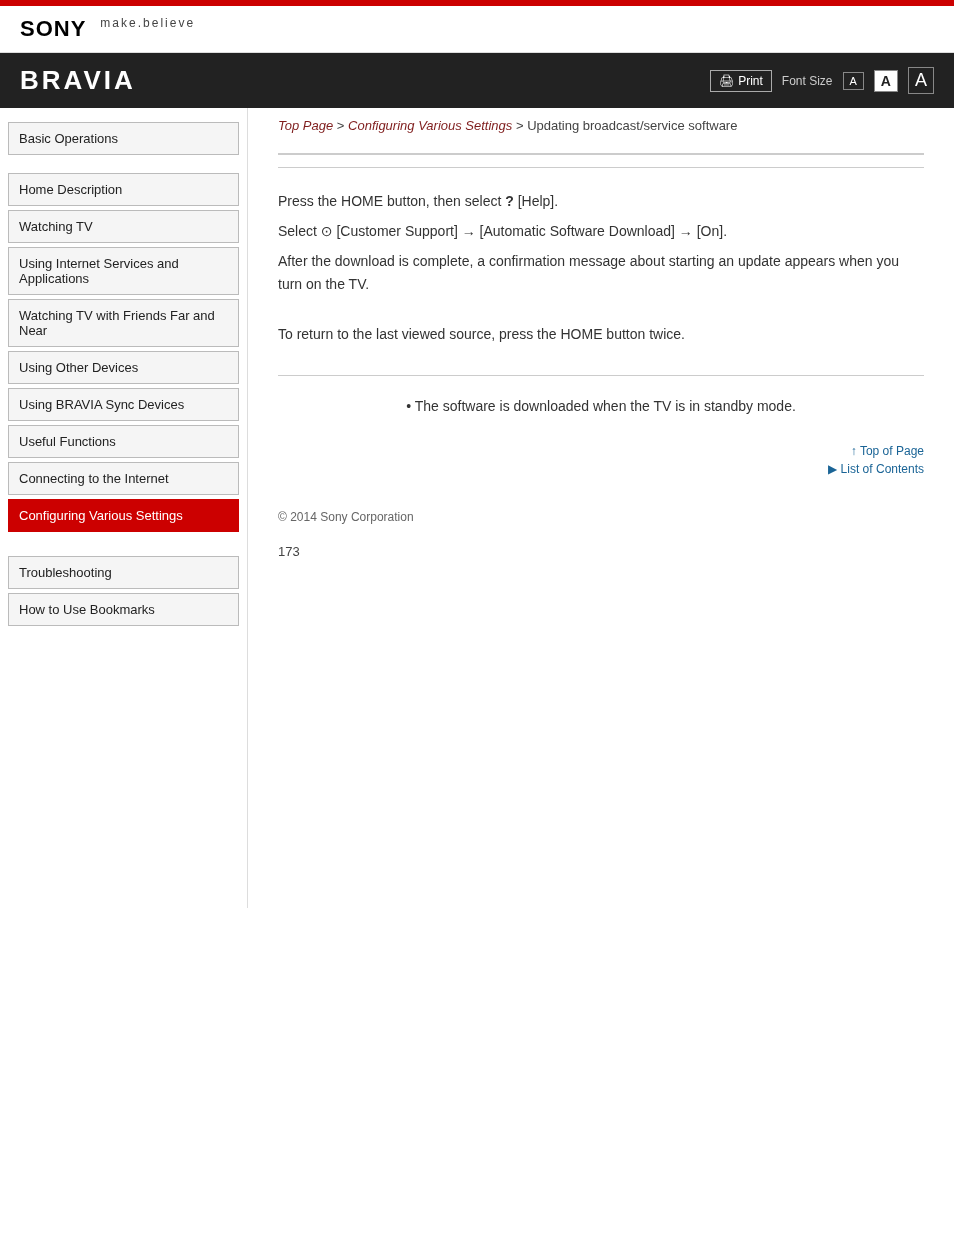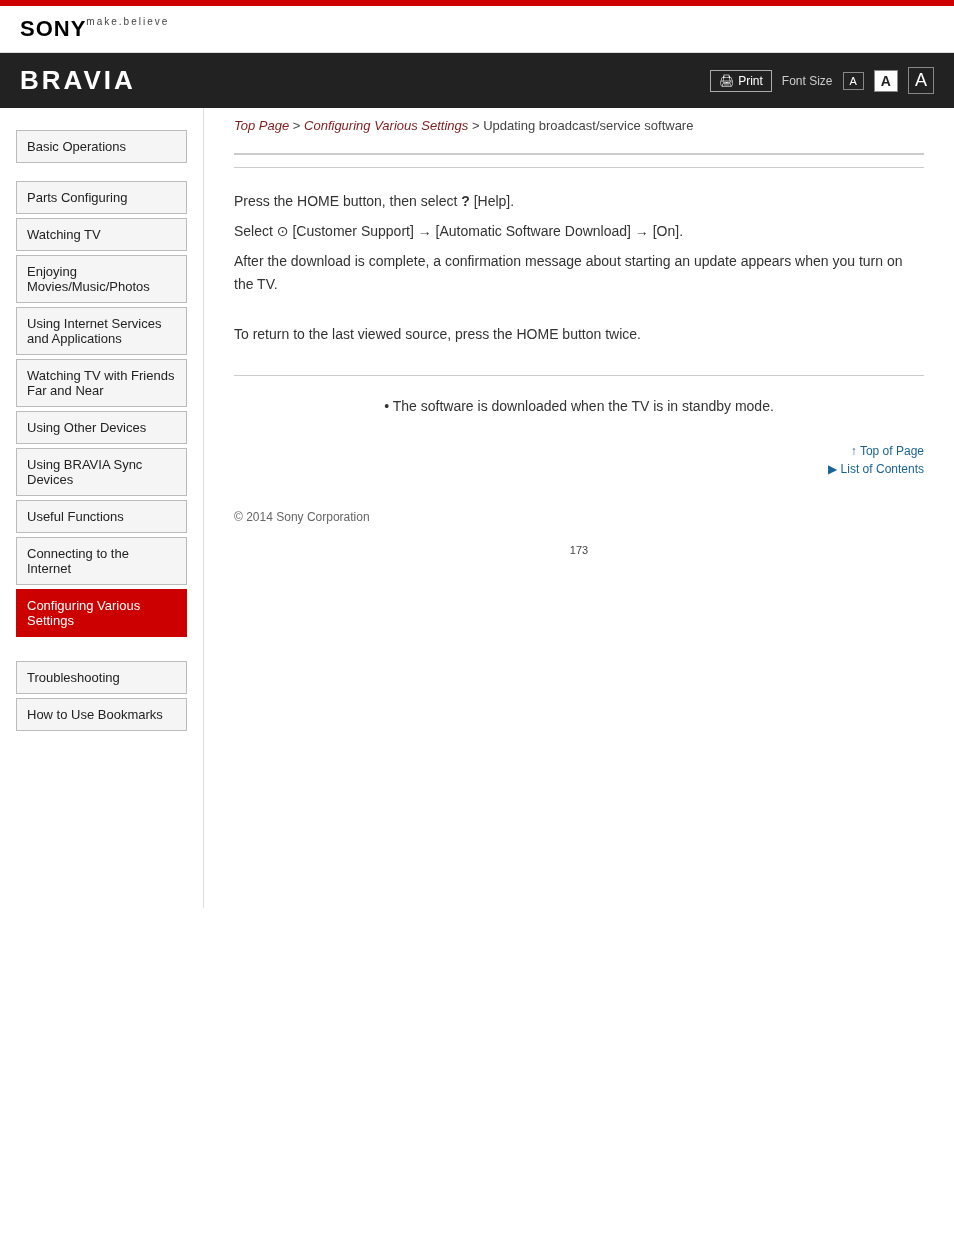--- a/index.html
+++ b/index.html
@@ -3,34 +3,34 @@
   <meta charset="utf-8">
   <style>
     * { box-sizing: border-box; margin: 0; padding: 0; }
     body { font-family: Arial, sans-serif; background: #fff; color: #222; font-size: 14px; }
 
     .top-bar { height: 6px; background: #cc0000; }
 
     .header { display: flex; align-items: center; padding: 10px 20px; border-bottom: 1px solid #ddd; }
     .sony-logo { display: flex; flex-direction: row; align-items: flex-start; }
     .sony-name { font-size: 22px; font-weight: bold; color: #000; letter-spacing: 1px; }
-    .sony-tagline { font-size: 10px; color: #444; letter-spacing: 2px; }
+    .sony-tagline { font-size: 12px; color: #444; letter-spacing: 2px; margin-left: 14px; }
 
     .bravia-bar { background: #222; color: #fff; padding: 12px 20px; display: flex; align-items: center; justify-content: space-between; }
     .bravia-title { font-size: 26px; font-weight: bold; letter-spacing: 3px; color: #fff; }
     .bravia-controls { display: flex; align-items: center; gap: 10px; }
     .print-btn { border: 1px solid #aaa; padding: 3px 8px; font-size: 12px; color: #fff; background: transparent; cursor: pointer; display: flex; align-items: center; gap: 4px; }
     .font-size-label { font-size: 12px; color: #ccc; }
     .font-btn { border: 1px solid #888; padding: 2px 6px; background: transparent; color: #fff; cursor: pointer; font-size: 11px; }
     .font-btn.active { background: #fff; color: #222; font-size: 13px; font-weight: bold; }
     .font-btn.large { font-size: 16px; }
 
     .layout { display: flex; min-height: 800px; }
 
-    .sidebar { width: 204px; flex-shrink: 0; border-right: 1px solid #ddd; padding: 8px; }
+    .sidebar { width: 248px; flex-shrink: 0; border-right: 1px solid #ddd; padding: 0; }
     .sidebar-item { border: 1px solid #bbb; margin: 4px 8px; padding: 8px 10px; font-size: 13px; cursor: pointer; background: #f5f5f5; color: #222; }
     .sidebar-item.active { background: #cc0000; color: #fff; border-color: #cc0000; }
 
     .main { flex: 1; padding: 0 30px 30px 30px; }
 
     .breadcrumb { padding: 10px 0 8px 0; font-size: 13px; color: #444; }
     .breadcrumb a { color: #7f1d1d; text-decoration: none; font-style: italic; }
 
     .divider { border: none; border-top: 1px solid #ccc; margin: 12px 0; }
     .divider-thick { border: none; border-top: 2px solid #ccc; margin: 12px 0; }
@@ -41,21 +41,21 @@
     .note-block { padding: 10px 0; font-size: 14px; color: #333; }
     .note-block ul { list-style: none; padding: 0; text-align: center; }
     .note-block ul li::before { content: "• "; }
 
     .footer-links { text-align: right; padding: 20px 0 10px 0; }
     .footer-links a { color: #1a6496; text-decoration: none; font-size: 12px; display: block; margin-bottom: 4px; }
     .footer-links .arrow-up::before { content: "↑ "; }
     .footer-links .arrow-right::before { content: "▶ "; }
 
     .copyright { font-size: 12px; color: #666; padding-top: 20px; }
-    .page-number { text-align: center; font-size: 11px; color: #444; padding: 20px 0; }
+    .page-number { font-size: 13px; color: #444; padding: 20px 0; }
   </style>
 </head>
 <body>
 
 <div class="top-bar"></div>
 
 <div class="header">
   <div class="sony-logo">
     <span class="sony-name">SONY</span>
     <span class="sony-tagline">make.believe</span>
@@ -75,23 +75,22 @@
     <button class="font-btn large" style="font-size:18px;">A</button>
   </div>
 </div>
 
 <div class="layout">
 
   <div class="sidebar">
     <div style="height:10px;"></div>
     <div class="sidebar-item">Basic Operations</div>
     <div style="height:10px;"></div>
-    <div class="sidebar-item">Parts Configuring</div>
+    <div class="sidebar-item">Home Description</div>
     <div class="sidebar-item">Watching TV</div>
-    <div class="sidebar-item">Enjoying Movies/Music/Photos</div>
     <div class="sidebar-item">Using Internet Services and Applications</div>
     <div class="sidebar-item">Watching TV with Friends Far and Near</div>
     <div class="sidebar-item">Using Other Devices</div>
     <div class="sidebar-item">Using BRAVIA Sync Devices</div>
     <div class="sidebar-item">Useful Functions</div>
     <div class="sidebar-item">Connecting to the Internet</div>
     <div class="sidebar-item active">Configuring Various Settings</div>
     <div style="height:16px;"></div>
     <div class="sidebar-item">Troubleshooting</div>
     <div class="sidebar-item">How to Use Bookmarks</div>

